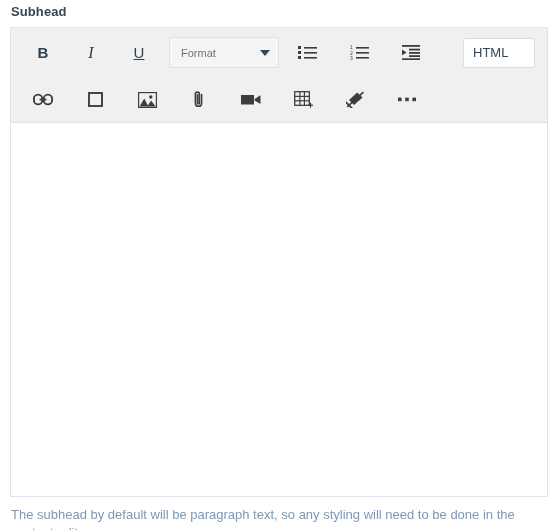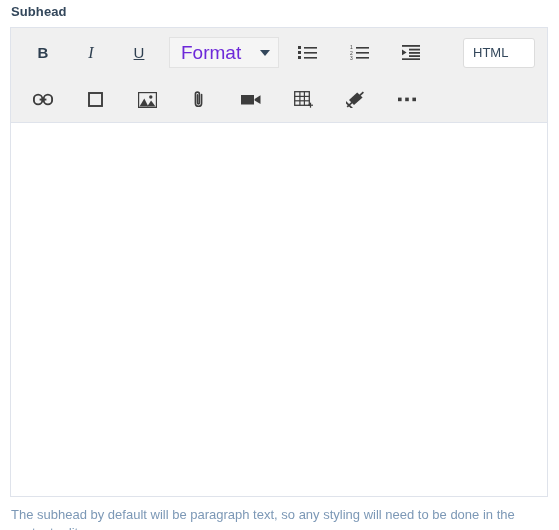--- a/index.html
+++ b/index.html
@@ -96,22 +96,22 @@
     border: 1px solid #e2e2e2;
     display: flex;
     align-items: center;
     padding: 0 8px 0 11px;
     box-sizing: border-box;
     cursor: pointer;
     margin-left: 6px;
     flex: 0 0 auto;
   }
   .format-select .fs-label {
-    font-size: 19px;
-    color: #6d28d9;
+    font-size: 11px;
+    color: #737373;
     flex: 1 1 auto;
   }
   .caret {
     width: 0; height: 0;
     border-left: 5px solid transparent;
     border-right: 5px solid transparent;
     border-top: 6px solid #33475b;
     flex: 0 0 auto;
   }
 

